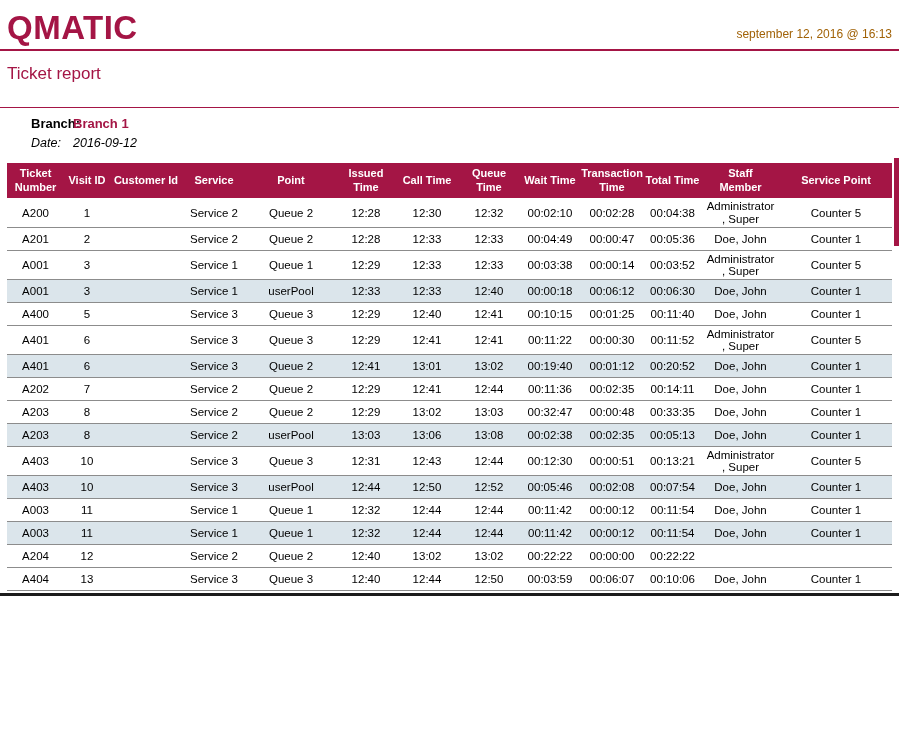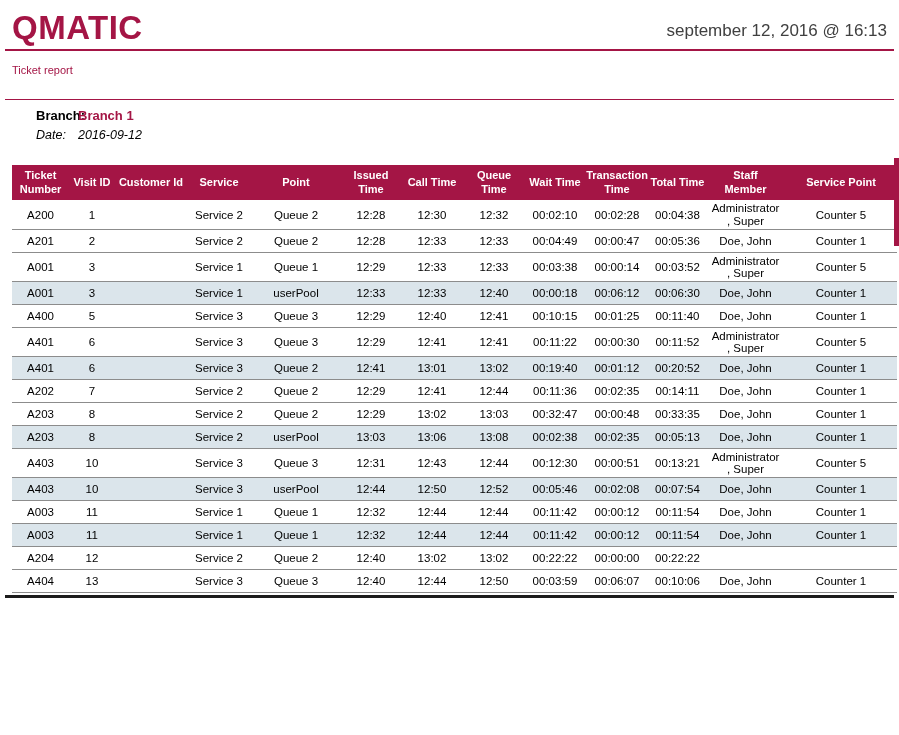--- a/index.html
+++ b/index.html
@@ -8,35 +8,35 @@
     --hl:#DBE5EB;
   }
   *{box-sizing:border-box;}
   html,body{margin:0;padding:0;}
   body{
     width:899px;height:735px;overflow:hidden;
     background:#fff;color:#000;
     font-family:"Liberation Sans","DejaVu Sans",sans-serif;
     position:relative;
   }
-  .page{padding:0 12px;}
+  .page{padding:0 7px;}
   .topbar{display:flex;justify-content:space-between;align-items:flex-end;padding-top:11px;}
   .logo{color:var(--maroon);font-size:33px;font-weight:bold;letter-spacing:0.5px;line-height:1;}
-  .datetime{color:#404040;font-size:17px;padding-bottom:3px;}
+  .datetime{color:#a16207;font-size:12px;padding-bottom:3px;}
   hr.rule{border:0;border-top:2px solid var(--maroon);margin:5px -7px 0 -7px;}
-  .title{color:var(--maroon);font-size:11px;margin-top:13px;}
+  .title{color:var(--maroon);font-size:17px;margin-top:13px;}
   hr.rule2{border:0;border-top:1px solid var(--maroon);margin:23px -7px 0 -7px;}
   .meta{margin-top:7px;}
   .meta-row{font-size:13px;line-height:1.45;}
   .meta-row.branch{font-weight:bold;}
   .meta-label{display:inline-block;width:42px;margin-left:24px;}
   .meta-row.branch .meta-value{color:var(--maroon);}
   .meta-row.date{font-size:12.5px;font-style:italic;}
 
-  table{width:100%;border-collapse:collapse;table-layout:fixed;margin-top:21px;border-bottom:1px solid var(--sep);}
+  table{width:100%;border-collapse:collapse;table-layout:fixed;margin-top:11px;border-bottom:1px solid var(--sep);}
   thead th{
     background:var(--maroon);color:#fff;
     font-size:11px;font-weight:bold;
     padding:4px 1px;text-align:center;vertical-align:middle;
     white-space:pre-line;line-height:1.25;
   }
   tbody td{
     font-size:11.5px;text-align:center;vertical-align:middle;
     padding:2px 1px;height:23px;
     white-space:pre-line;line-height:1.05;

